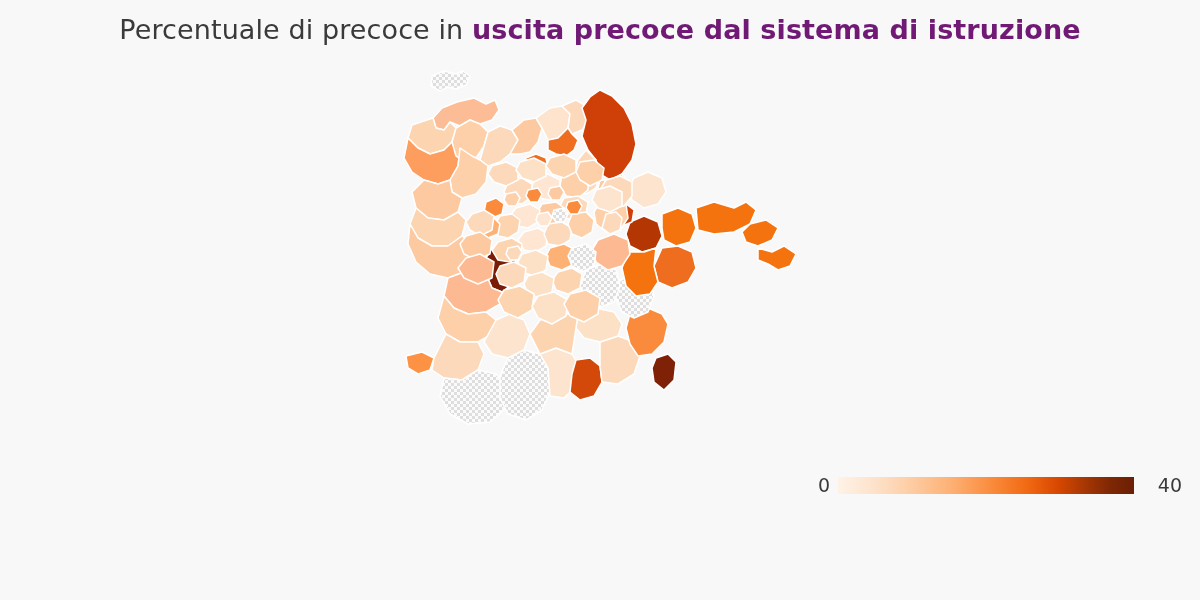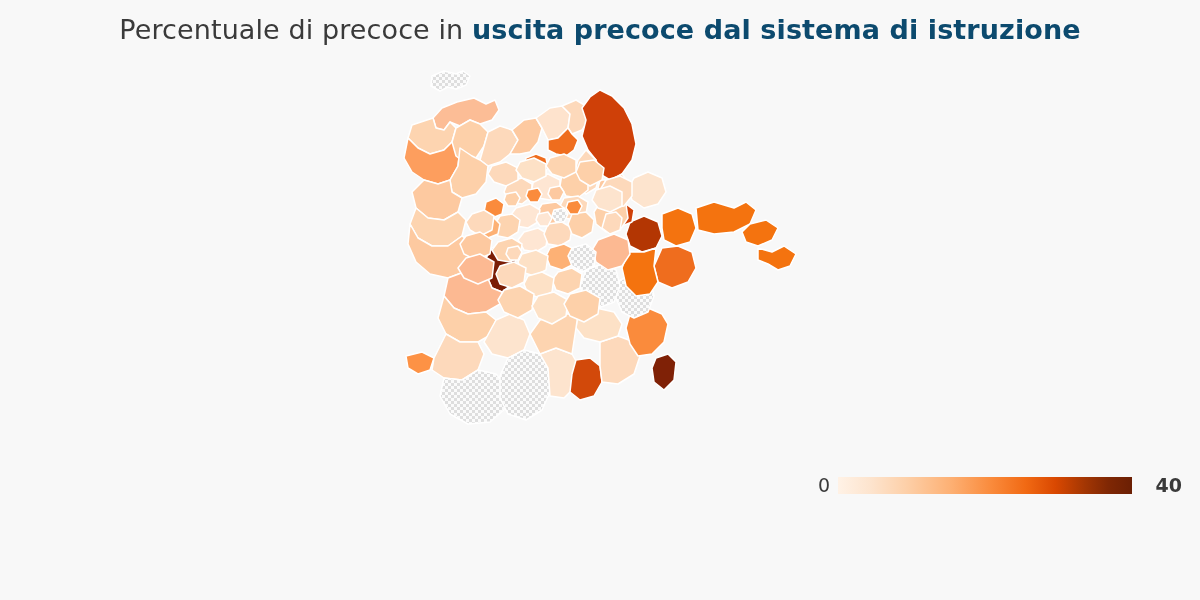--- a/index.html
+++ b/index.html
@@ -27,21 +27,21 @@
     width: 1200px;
     text-align: center;
     font-size: 27px;
     line-height: 34px;
     color: #3a3a3a;
     font-weight: 400;
     white-space: nowrap;
     letter-spacing: 0.1px;
   }
   #chart-title .accent {
-    color: #0c4a6e;
+    color: #701a75;
     font-weight: 700;
   }
   
   #map-area {
     position: absolute;
     left: 400px;
     top: 62px;
     width: 420px;
     height: 400px;
   }
@@ -64,21 +64,21 @@
     height: 30px;
     display: flex;
     align-items: center;
   }
   #legend-min, #legend-max {
     font-size: 19px;
     color: #3a3a3a;
     line-height: 1;
   }
   #legend-min { margin-right: 8px; }
-  #legend-max { margin-left: 24px; font-weight: bold; }
+  #legend-max { margin-left: 24px; }
   #legend-gradient {
     flex: 1 1 auto;
     height: 17px;
     background: linear-gradient(to right,
       #fff2e6 0%,
       #fde4ce 11%,
       #fdd0a9 23%,
       #fdb175 38%,
       #fa8b3c 52%,
       #f16913 64%,

